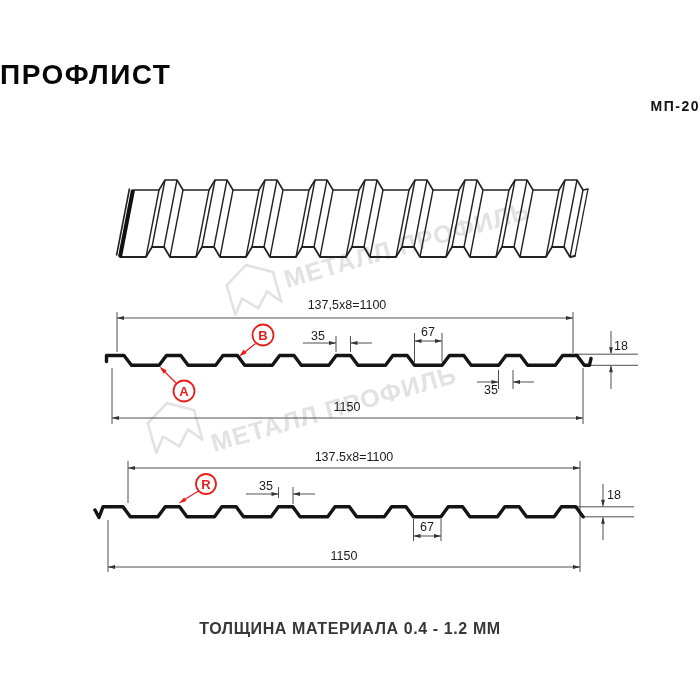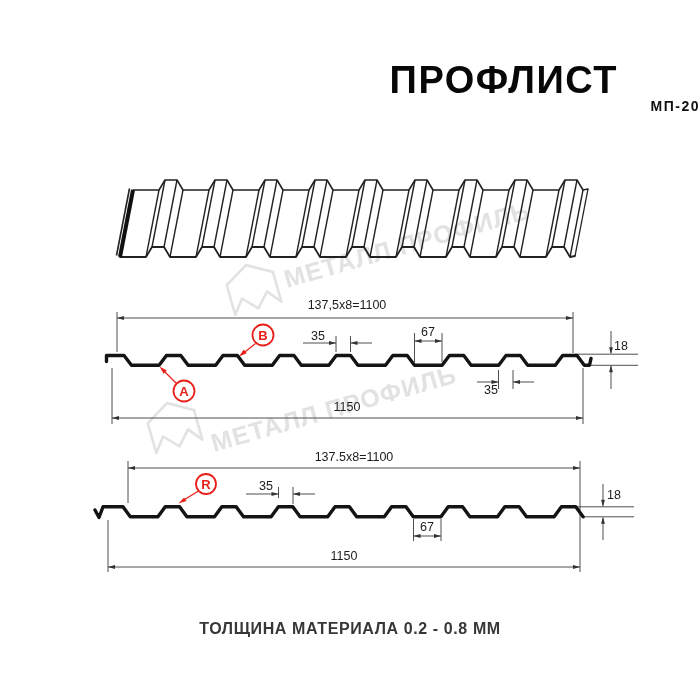--- a/index.html
+++ b/index.html
@@ -1,19 +1,19 @@
 <!DOCTYPE html>
 <html><head>
 <meta charset="utf-8">
 <style>
   html,body{margin:0;padding:0;background:#ffffff;}
   .stage{position:relative;width:700px;height:700px;background:#ffffff;overflow:hidden;
          font-family:"Liberation Sans",sans-serif;}
-  .title{position:absolute;top:59px;left:0;width:618px;text-align:right;
-         font-size:38px;font-weight:bold;letter-spacing:1.5px;color:#070707;}
+  .title{position:absolute;top:59px;left:0;width:618px;text-align:left;
+         font-size:28px;font-weight:bold;letter-spacing:1.5px;color:#070707;}
   .subtitle{position:absolute;top:98px;left:0;width:700px;text-align:right;
          font-size:14px;font-weight:bold;letter-spacing:1.5px;color:#111;}
   .footer{position:absolute;top:620px;left:0;width:700px;text-align:center;
          font-size:16px;font-weight:bold;letter-spacing:0.6px;color:#373737;}
   svg{position:absolute;left:0;top:0;}
   .dimt{font-size:12.5px;fill:#1c1c1c;text-anchor:middle;font-family:"Liberation Sans",sans-serif;}
   .dimt-start{font-size:12.5px;fill:#1c1c1c;text-anchor:start;font-family:"Liberation Sans",sans-serif;}
   .redt{font-size:13px;font-weight:bold;text-anchor:middle;font-family:"Liberation Sans",sans-serif;}
   .wm{font-size:25px;font-weight:bold;letter-spacing:1px;font-family:"Liberation Sans",sans-serif;}
 </style>
@@ -180,14 +180,14 @@
       <g>
         <line x1="198.5" y1="491" x2="183" y2="500.5" stroke="#e8201a" stroke-width="1.3"></line>
         <polygon points="178.5,503.5 186.5,501.1 184.1,497.4" fill="#e8201a"></polygon>
         <circle cx="206" cy="484" r="10" fill="none" stroke="#e8201a" stroke-width="1.8"></circle>
         <text class="redt" x="206" y="488.5" fill="#e8201a">R</text>
       </g>
     <path d="M95,510 L99,517.5 L103,506.8 L123,506.8 L130.3,516.8 L157.9,516.8 L165.20000000000002,506.8 L179.60000000000002,506.8 L186.9,516.8 L214.5,516.8 L221.8,506.8 L236.2,506.8 L243.5,516.8 L271.1,516.8 L278.4,506.8 L292.8,506.8 L300.1,516.8 L327.70000000000005,516.8 L335,506.8 L349.40000000000003,506.8 L356.70000000000005,516.8 L384.30000000000007,516.8 L391.6,506.8 L406.00000000000006,506.8 L413.30000000000007,516.8 L440.9000000000001,516.8 L448.20000000000005,506.8 L462.6000000000001,506.8 L469.9000000000001,516.8 L497.5000000000001,516.8 L504.80000000000007,506.8 L519.2,506.8 L526.5000000000001,516.8 L554.1000000000001,516.8 L561.4000000000001,506.8 L575.8000000000001,506.8 L583.1000000000001,516.8" fill="none" stroke="#141414" stroke-width="3.4" stroke-linejoin="round" stroke-linecap="round"></path>
       </g>
   </svg>
 
-  <div class="footer">ТОЛЩИНА МАТЕРИАЛА 0.2 - 0.8 ММ</div>
+  <div class="footer">ТОЛЩИНА МАТЕРИАЛА 0.4 - 1.2 ММ</div>
 </div>
 
 </body></html>

